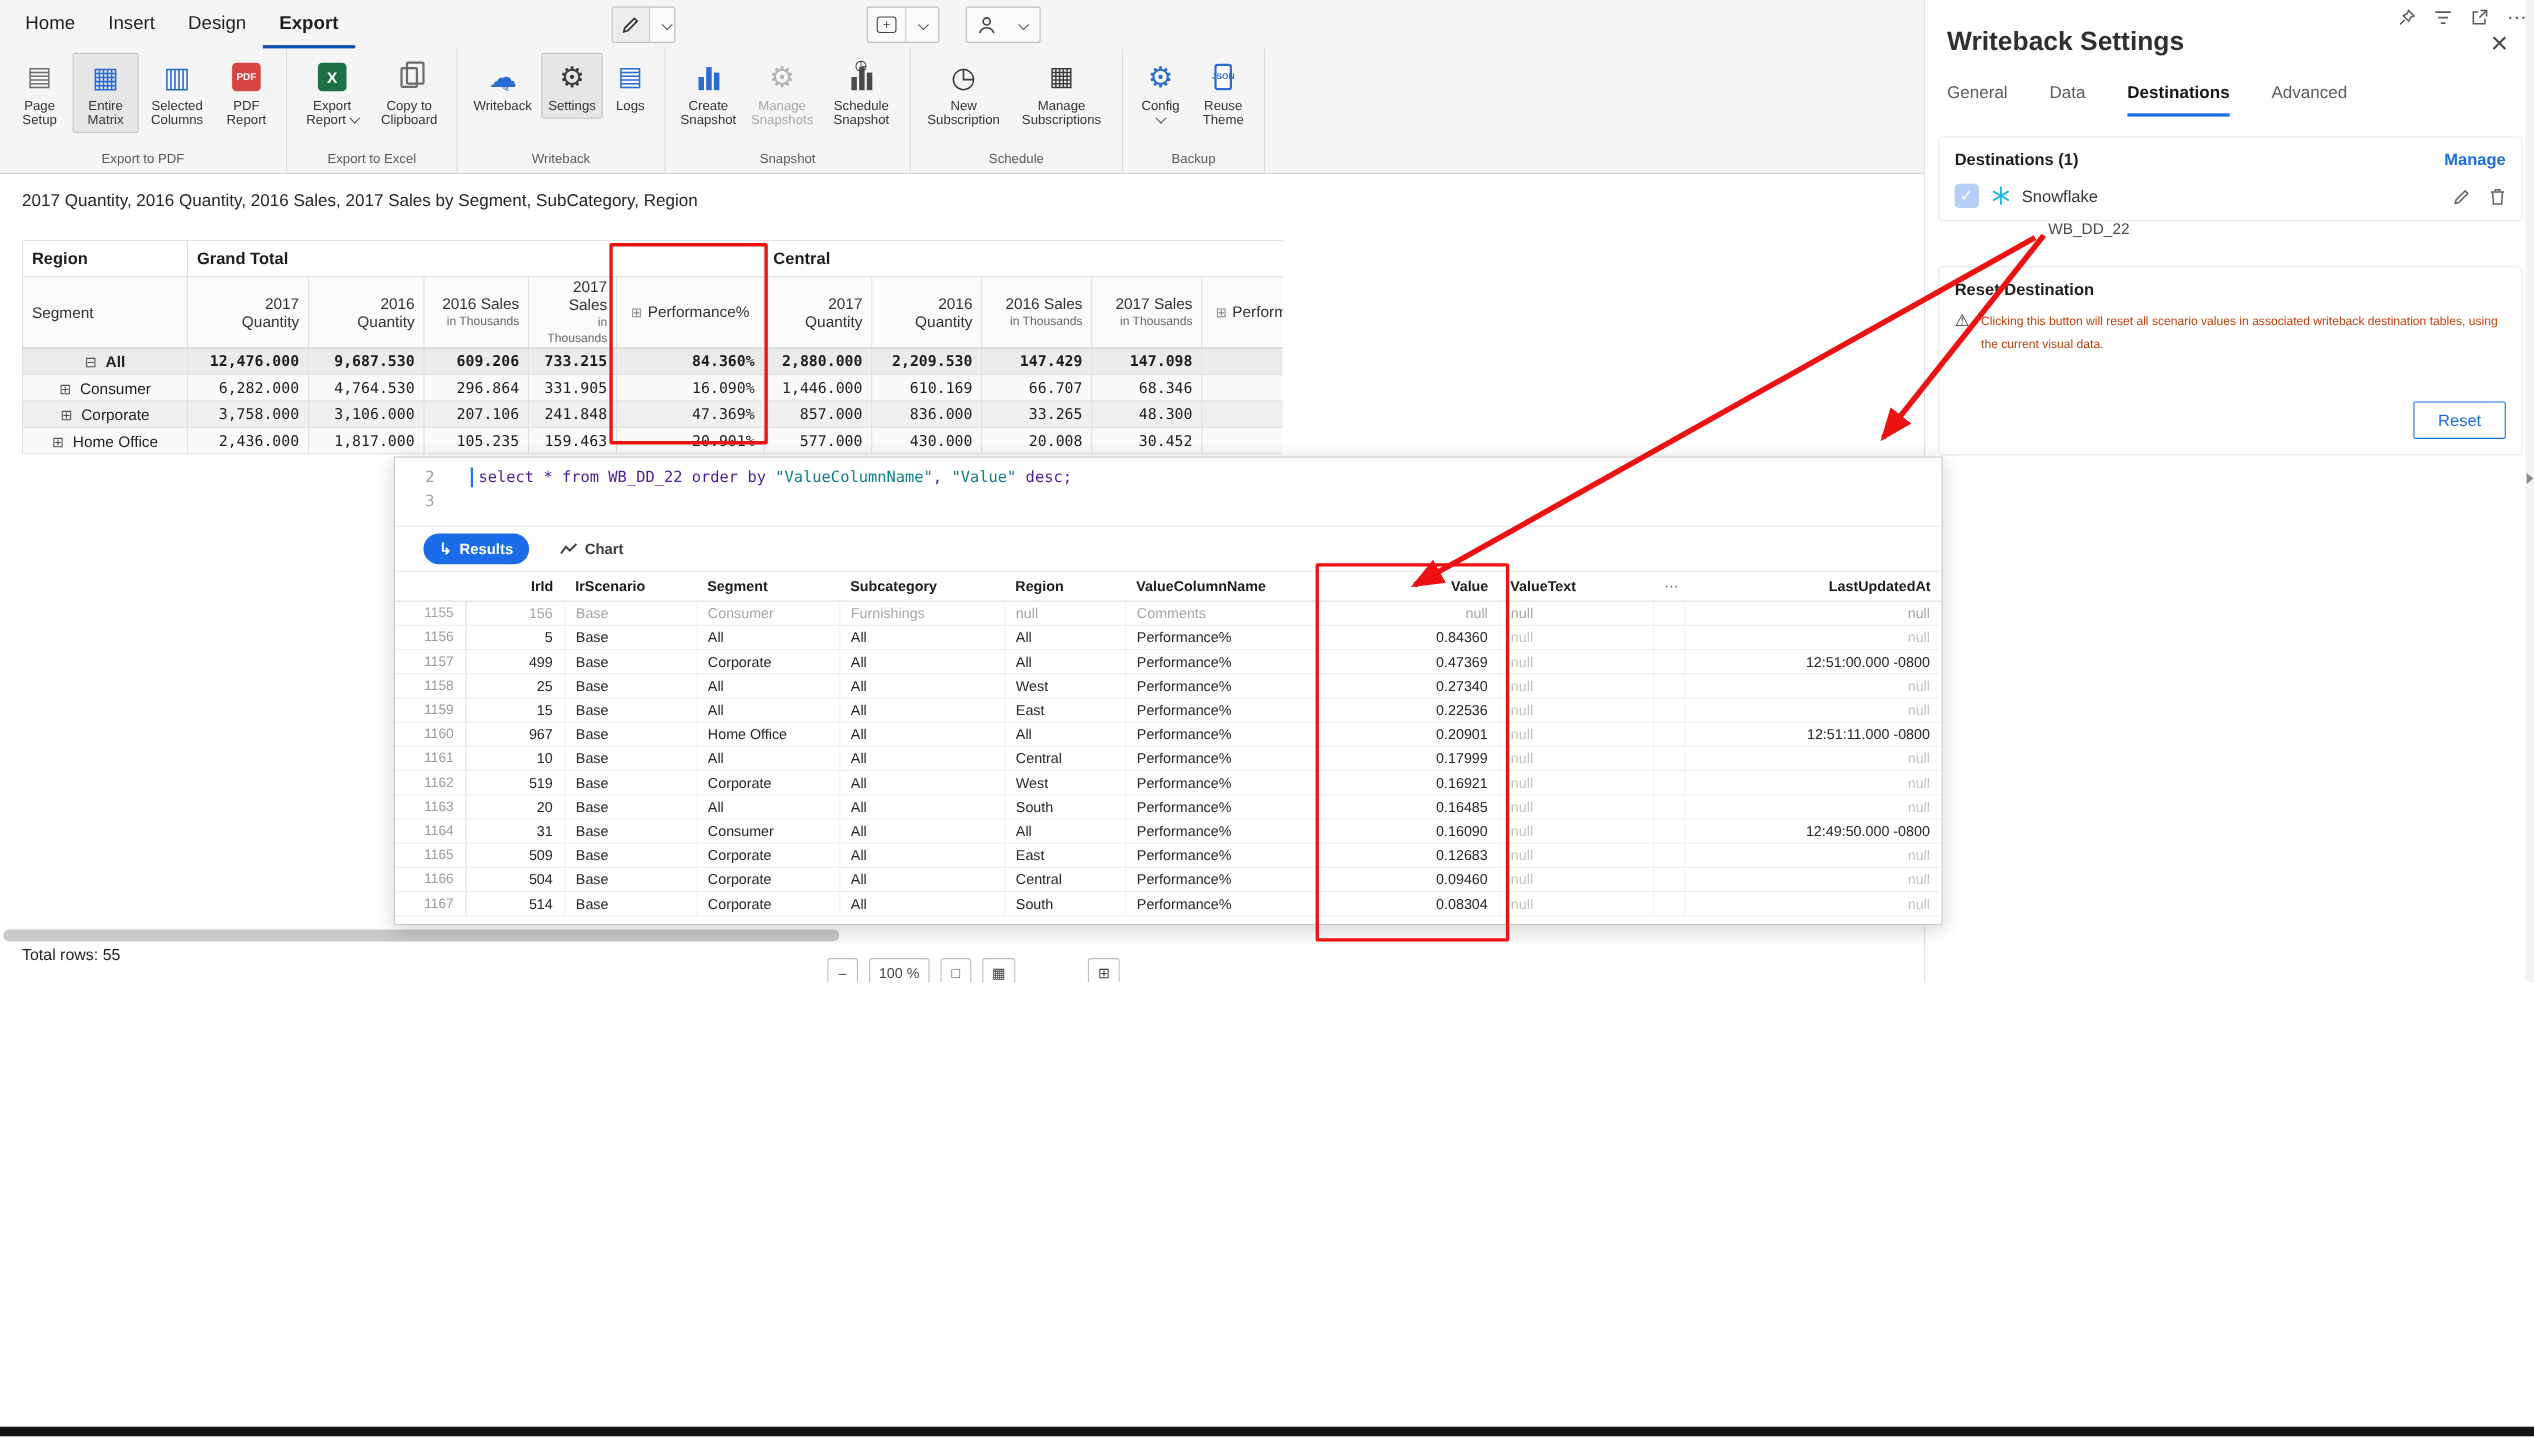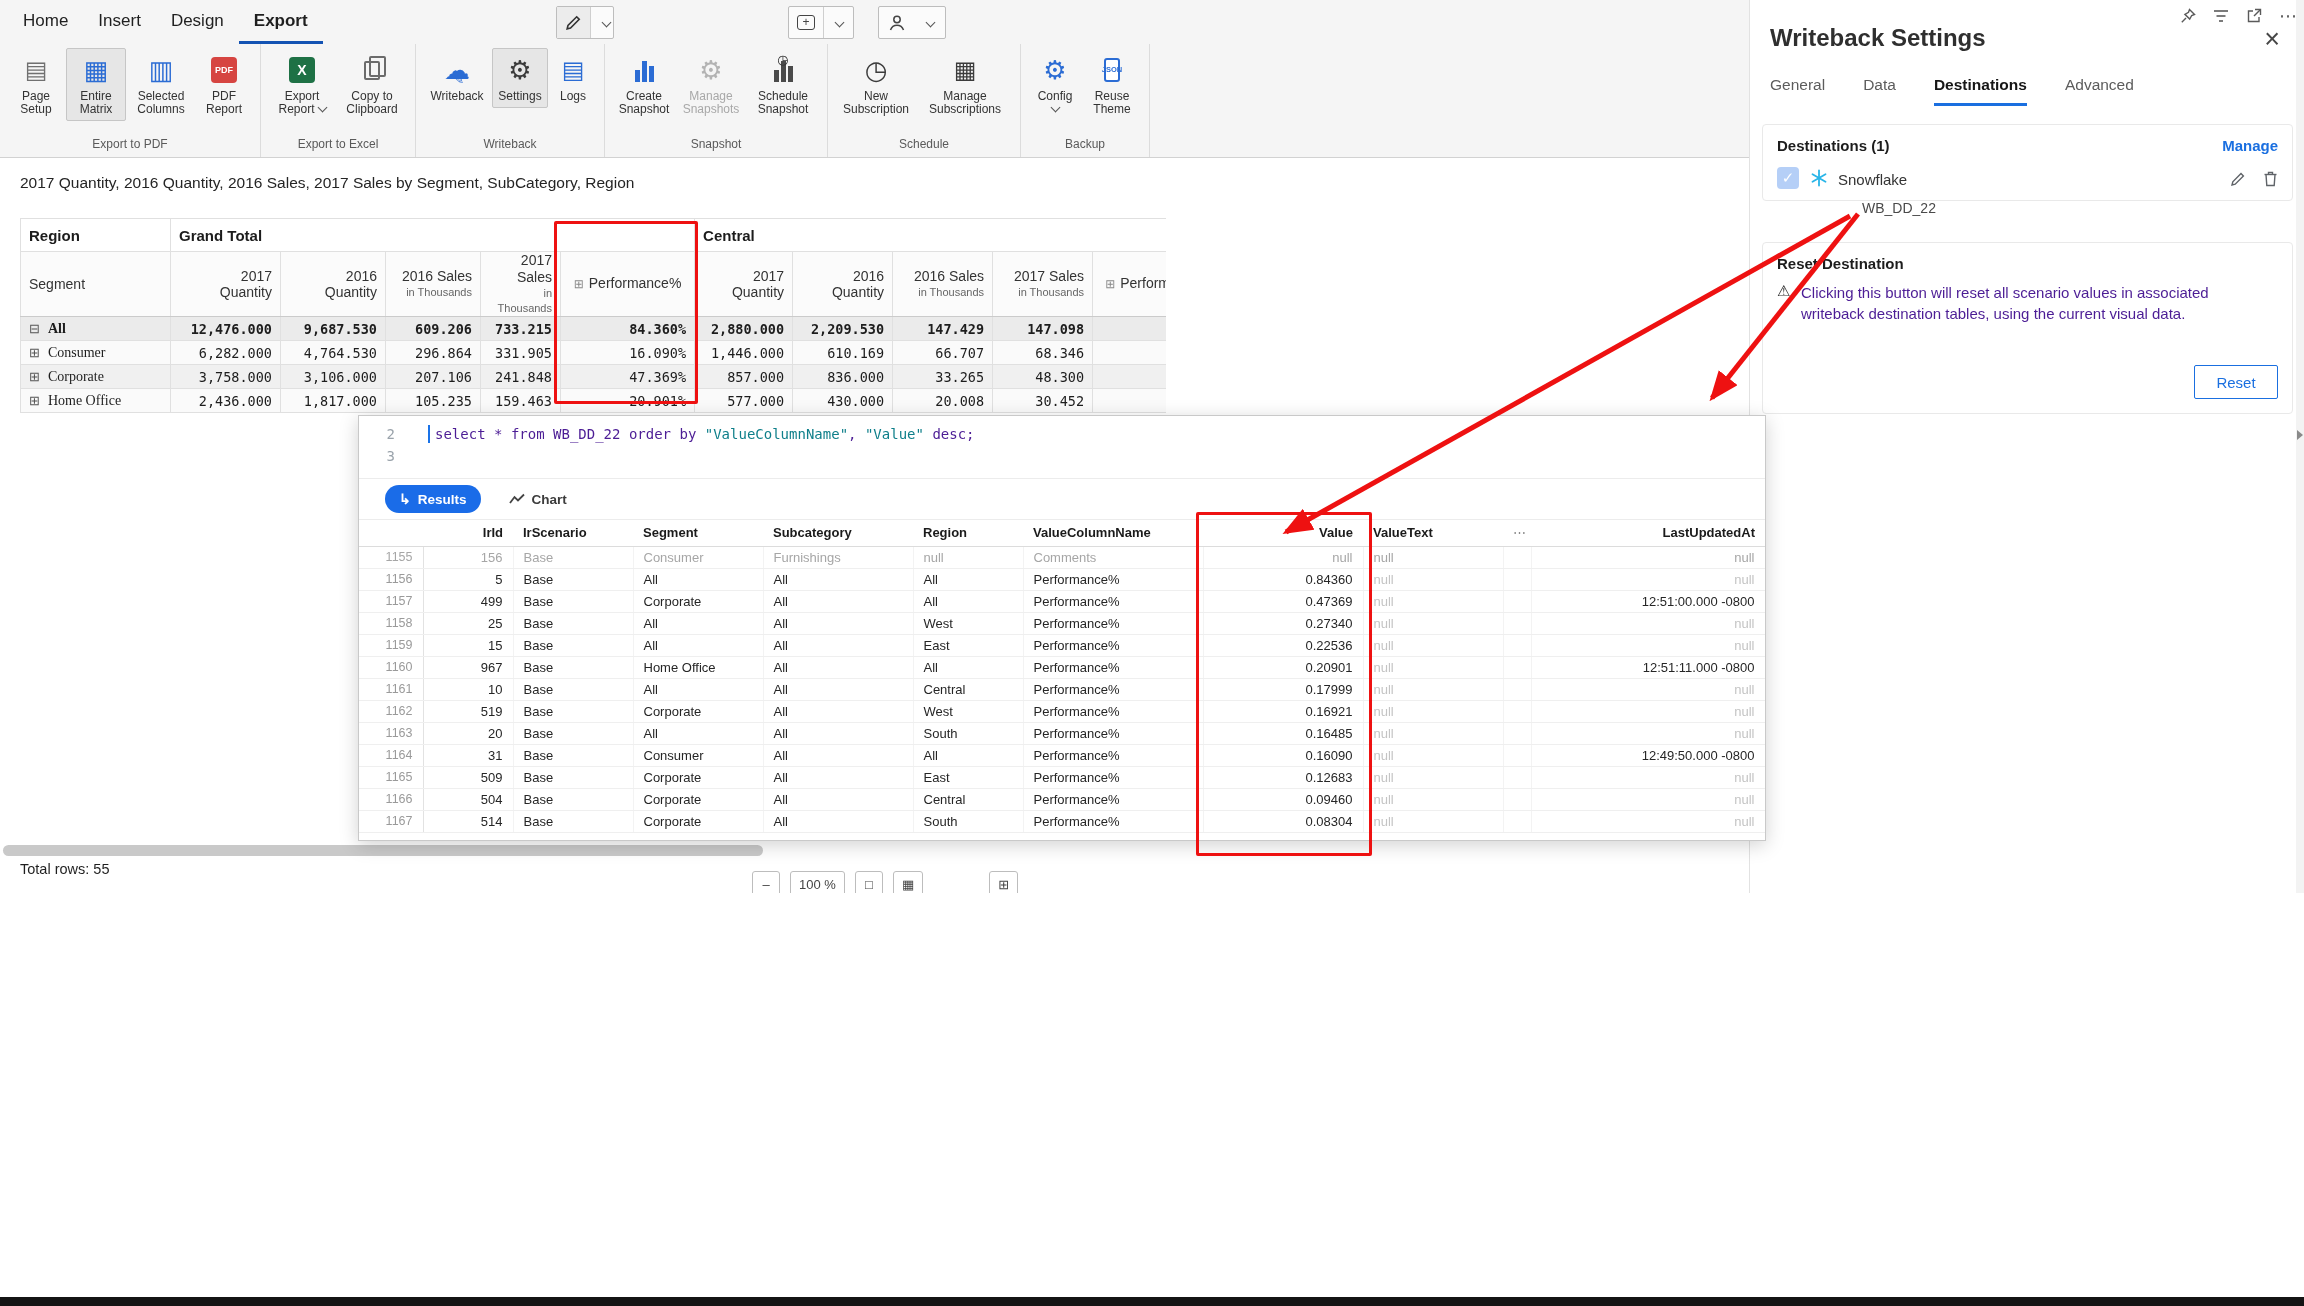--- a/index.html
+++ b/index.html
@@ -48,21 +48,21 @@
   .matrix th,.matrix td{border:1px solid #e0e0e0;padding:0 8px}
   .mgrouprow th{height:33px;text-align:left;font-size:15px;font-weight:700;color:#1c1c1c;background:#fff}
   .mcolsrow th{height:44px;font-weight:400;text-align:right;vertical-align:middle;color:#333;background:#fbfbfb;border-bottom:1px solid #cbcbcb}
   .msegment{text-align:left !important}
   .mcol .l1{display:block;line-height:17px}
   .mcol .l2{display:block;line-height:15px}
   .mcol.small-sub .l2{font-size:11px;color:#666}
   .mcol.perf{text-align:center !important}
   .colicon{color:#8a8a8a;margin-right:5px;font-size:12px}
   .mrow td{height:24px;font-family:"DejaVu Sans Mono",monospace;font-size:13.5px;text-align:right;color:#1d1d1d}
-  .mrow td.mlabel{font-family:Liberation Serif, serif;text-align:left;font-size:14px}
+  .mrow td.mlabel{font-family:Liberation Sans, sans-serif;text-align:center;font-size:14px}
   .mrow.r0{background:#ebebeb;font-weight:700}
   .mrow.r1{background:#fafafa}
   .mrow.r2{background:#f0f0f0}
   .mrow.r3{background:#fafafa}
   .expander{display:inline-block;margin-right:8px;color:#555;font-size:13px;font-weight:400;cursor:pointer}
   .total-rows{position:absolute;left:20px;top:861px;font-size:14.5px;color:#1f1f1f;z-index:3}
   .h-scrollbar{position:absolute;left:3px;top:845px;width:760px;height:11px;background:#c9c9c9;border-radius:6px;z-index:4;cursor:pointer}
 
   
   .sql-panel{position:absolute;left:358px;top:415px;width:1408px;height:426px;background:#fff;border:1px solid #c9c9c9;box-shadow:0 4px 18px rgba(0,0,0,.18);z-index:20}
@@ -101,21 +101,21 @@
   .manage{position:absolute;right:14px;top:12px;color:#1a6fe0;font-weight:600;font-size:15px;cursor:pointer}
   .dest-check{position:absolute;left:14px;top:42px;width:22px;height:22px;border-radius:4px;background:#b5cff7;color:#fff;font-size:15px;display:flex;align-items:center;justify-content:center;cursor:pointer}
   .sf-icon{position:absolute;left:47px;top:44px}
   .dest-name{position:absolute;left:75px;top:46px;font-size:15px;color:#333}
   .icon-btn{position:absolute;top:46px;cursor:pointer}
   .icon-btn.pencil{right:46px}
   .icon-btn.trash{right:14px}
   .dest-table{position:absolute;left:99px;top:75px;font-size:14px;color:#4a4a4a}
   .reset-header{position:absolute;left:14px;top:12px;font-size:15px;font-weight:700;color:#1d1d1d}
   .warn{position:absolute;left:14px;top:39px;font-size:15px;color:#2a2a2a}
-  .reset-msg{position:absolute;left:38px;top:39px;width:472px;font-size:15px;line-height:21px;color:#4c1d95}
+  .reset-msg{position:absolute;left:38px;top:39px;width:472px;font-size:11px;line-height:21px;color:#c2410c}
   .reset-btn{position:absolute;right:14px;bottom:14px;width:84px;height:34px;border:1px solid #1a6fe0;color:#1a6fe0;background:#fff;border-radius:2px;font-size:15px;display:flex;align-items:center;justify-content:center;cursor:pointer}
   .top-icons{position:absolute;top:8px;left:2180px;display:flex;gap:17px;align-items:center;z-index:12}
   .top-icons .ti{cursor:pointer;display:flex;align-items:center}
   .ti-dots{font-size:18px;color:#5a5a5a;line-height:10px}
 
   
   .bottom-zoom{position:absolute;left:752px;top:871px;height:22px;display:flex;align-items:flex-start;overflow:hidden;z-index:3}
   .bz-box{height:26px;min-width:28px;border:1px solid #bdbdbd;background:#fff;border-radius:3px;display:flex;align-items:center;justify-content:center;font-size:13px;color:#444;padding:0 8px;cursor:pointer}
   .bz-label{margin-left:42px;font-size:13px}
   .bz-m1{margin-left:54px}

